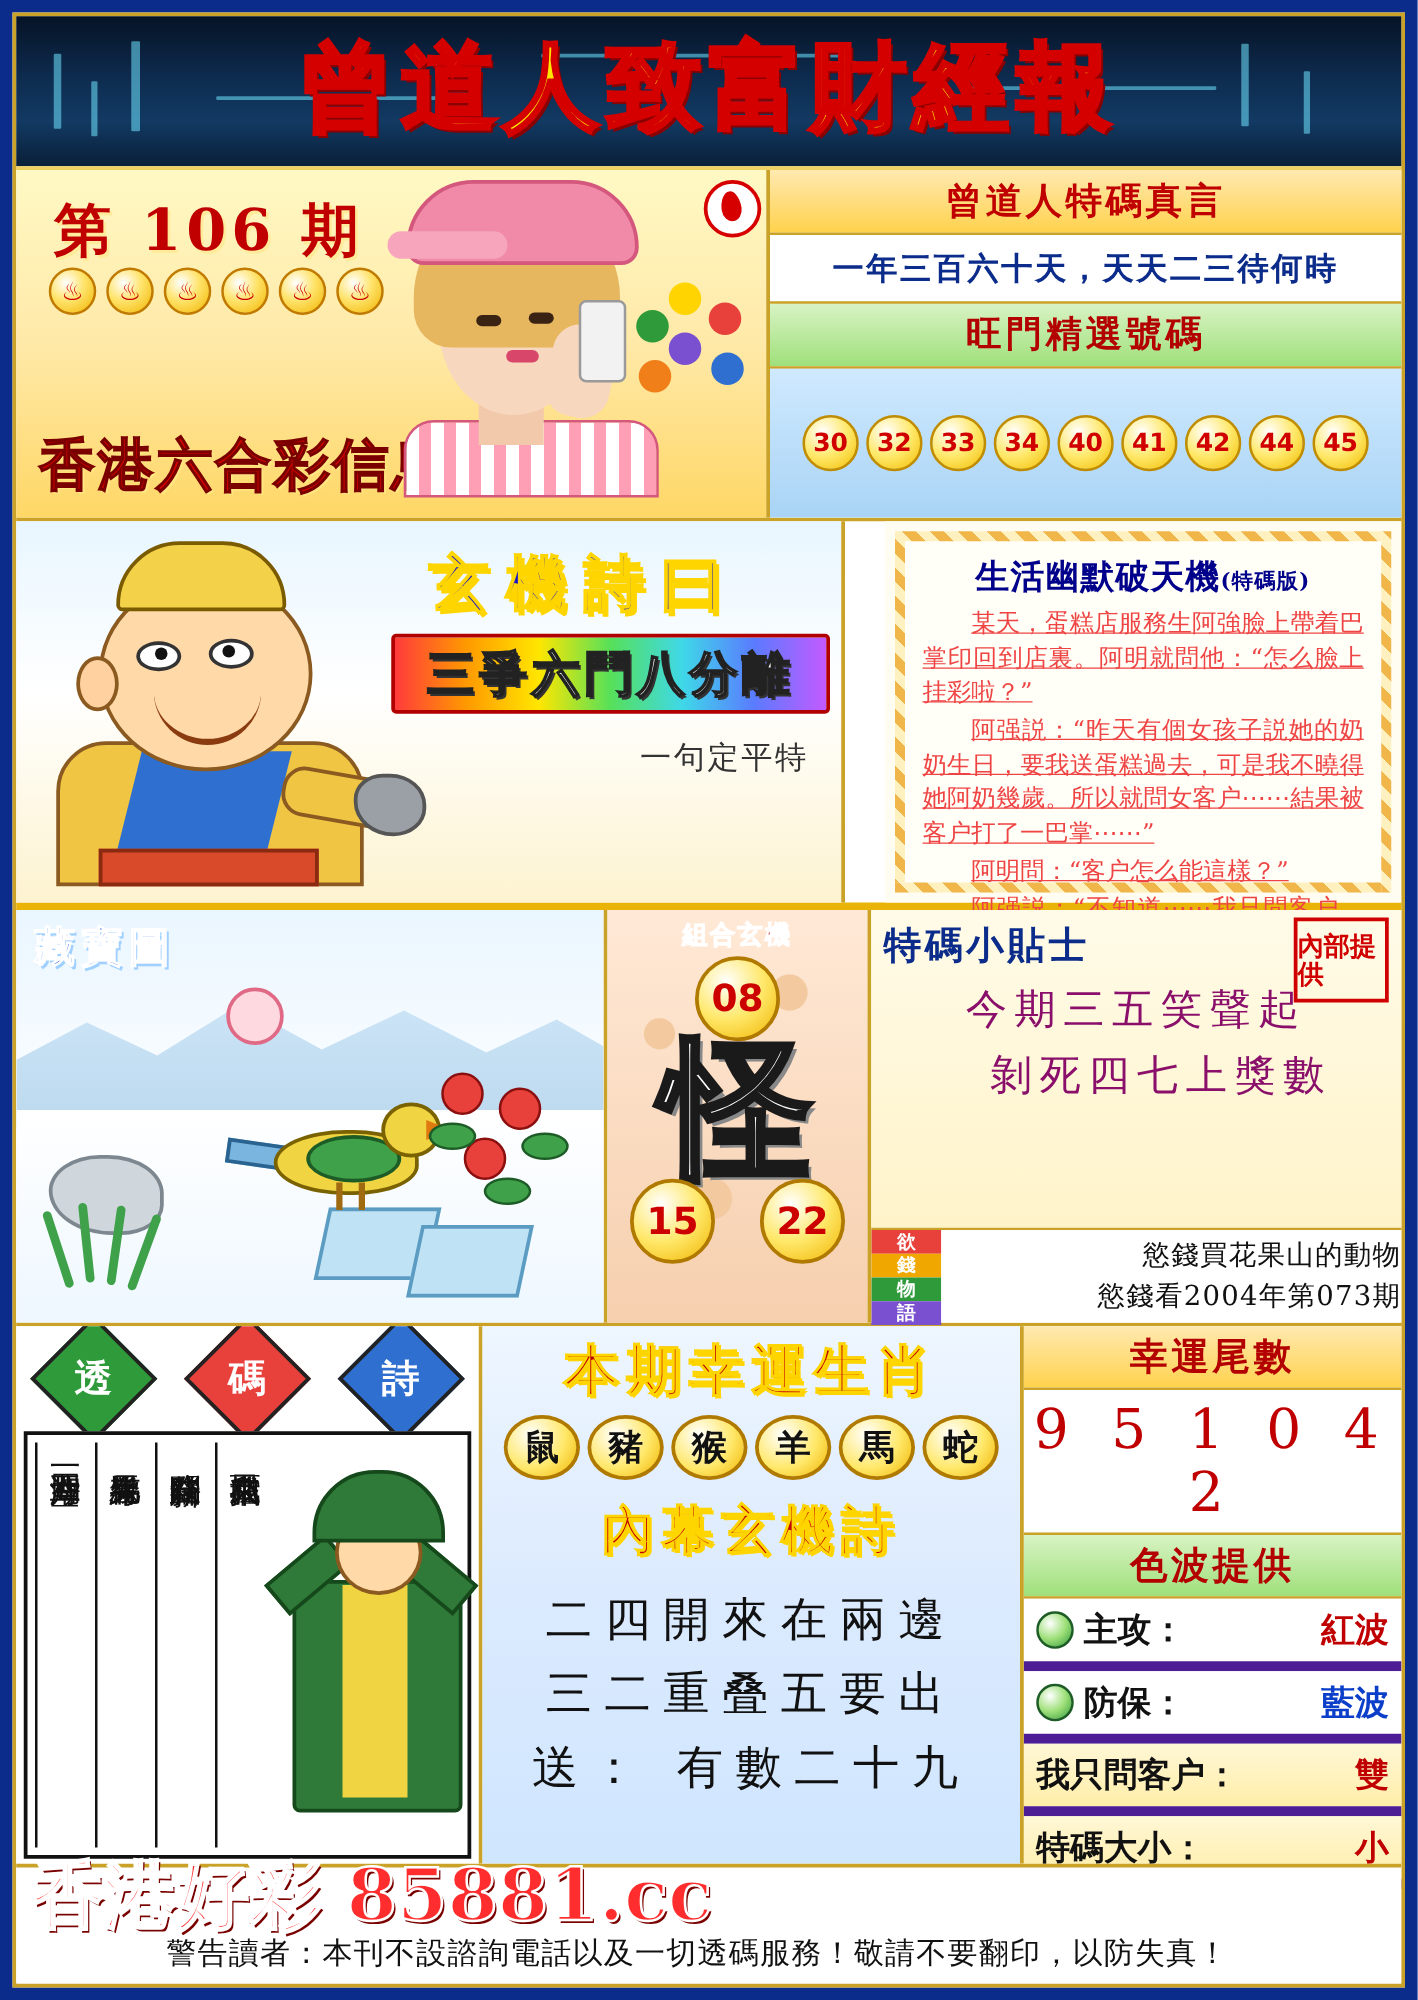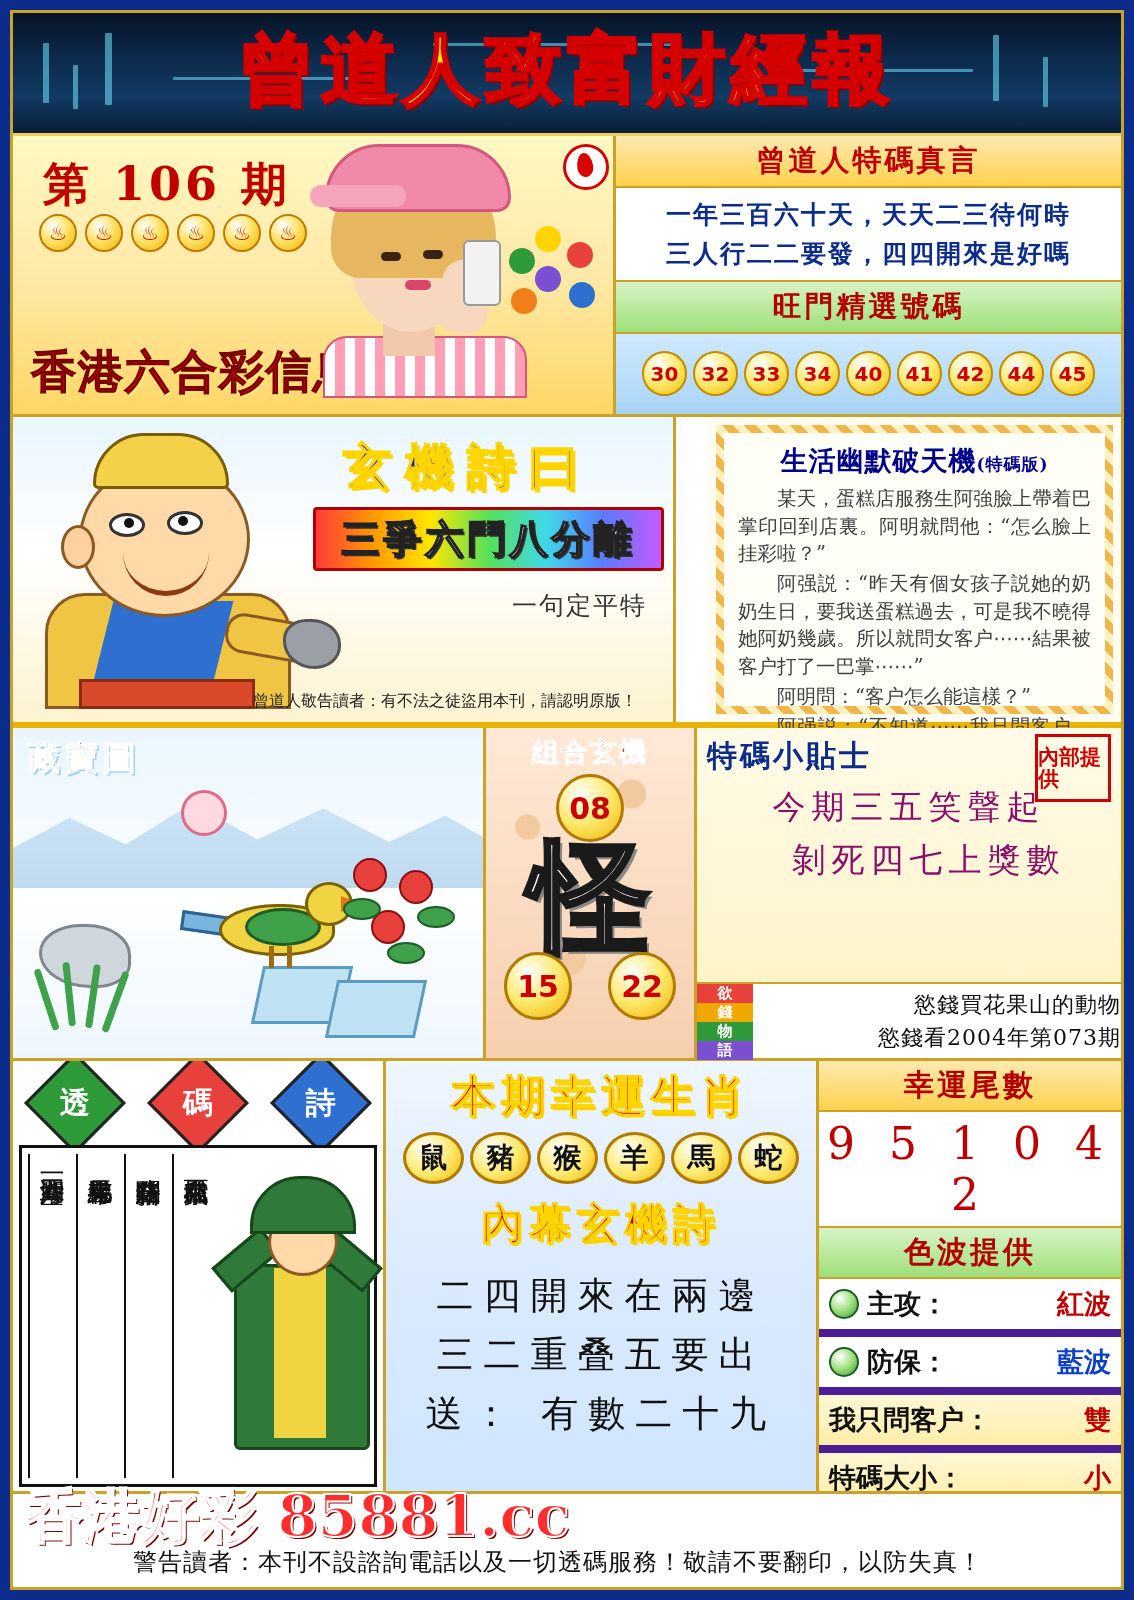--- a/index.html
+++ b/index.html
@@ -96,21 +96,21 @@
   .man .body{position:absolute;left:14px;top:160px;width:240px;height:110px;border-radius:40px 40px 0 0;background:#f0c544;border:3px solid #8a5a20;}
   .man .sash{position:absolute;left:70px;top:168px;width:120px;height:100px;background:#2f6fd0;transform:skewX(-14deg);}
   .man .belt{position:absolute;left:48px;top:246px;width:170px;height:24px;background:#d94a2a;border:3px solid #8a2a10;}
   .man .arm{position:absolute;right:-6px;top:186px;width:96px;height:34px;border-radius:18px;background:#f0c544;border:3px solid #8a5a20;transform:rotate(10deg);}
   .man .rock{position:absolute;right:-20px;top:186px;width:52px;height:44px;border-radius:40% 50% 45% 55%;background:#9aa0a6;border:3px solid #555;}
 
   .humor{flex:1;background:#fffdf2;padding:8px;box-sizing:border-box;}
   .humor-inner{height:100%;box-sizing:border-box;border:8px solid #f0b64a;border-image:repeating-linear-gradient(45deg,#f0b64a 0 8px,#fff0c0 8px 16px) 8;background:#fffef7;padding:10px 14px;position:relative;}
   .humor h3{margin:0 0 6px;text-align:center;font-size:27px;color:#00008b;font-family:"DejaVu Serif",serif;letter-spacing:1px;}
   .humor h3 small{font-size:17px;}
-  .humor p{margin:0 0 2px;font-size:19.5px;line-height:1.42;color:#404040;font-family:"DejaVu Serif",serif;text-align:justify;}
+  .humor p{margin:0 0 2px;font-size:19.5px;line-height:1.42;color:#ef4444;font-family:"DejaVu Serif",serif;text-align:justify;text-decoration:underline;}
   .humor p.ind{text-indent:2em;}
 
   
   .band3{display:flex;height:330px;border-bottom:3px solid #c9a227;}
   .treasure{position:relative;width:470px;border-right:3px solid #c9a227;background:linear-gradient(180deg,#eaf6ff,#ffffff 60%,#f3f9ff);overflow:hidden;}
   .tr-title{position:absolute;left:14px;top:8px;font-size:33px;font-weight:bold;color:#0b3ec9;
     font-family:"DejaVu Serif",serif;letter-spacing:5px;-webkit-text-stroke:1px #fff;text-shadow:2px 2px 0 #9fd0ff;}
   .mountain{position:absolute;left:0;top:54px;width:470px;height:120px;
     background:linear-gradient(180deg,#cfe6f7 0%,#bcd9ef 100%);
     clip-path:polygon(0 100%,0 55%,12% 30%,24% 52%,38% 18%,52% 48%,66% 22%,80% 50%,92% 28%,100% 46%,100% 100%);}
@@ -130,21 +130,21 @@
   .ice{position:absolute;width:84px;height:52px;background:#bfe3f5;border:3px solid #5c9cc2;transform:skewX(-12deg);}
   .grass{position:absolute;left:40px;top:232px;width:120px;height:70px;}
   .grass i{position:absolute;width:7px;height:64px;background:#3fa14a;border-radius:4px;transform-origin:bottom;}
 
   .combo{position:relative;width:208px;border-right:3px solid #c9a227;background:#f8e0c8;overflow:hidden;}
   .combo-bg{position:absolute;inset:0;background:
       radial-gradient(circle at 20% 30%,#f3c9a0 0 12px,transparent 13px),
       radial-gradient(circle at 70% 20%,#f3c9a0 0 14px,transparent 15px),
       radial-gradient(circle at 40% 70%,#f3c9a0 0 16px,transparent 17px),
       linear-gradient(180deg,#ffe9d6,#f6cfae);}
-  .combo-title{position:relative;text-align:center;margin-top:6px;font-size:27px;font-weight:bold;color:#d00000;
+  .combo-title{position:relative;text-align:center;margin-top:6px;font-size:20px;font-weight:bold;color:#d00000;
     font-family:Liberation Mono, monospace;letter-spacing:2px;-webkit-text-stroke:1px #fff;}
   .combo-ball{position:relative;margin:4px auto 0;width:62px;height:62px;border-radius:50%;
     background:radial-gradient(circle at 35% 28%,#fff,#ffe86a 50%,#f0b400);border:3px solid #b07a00;
     display:flex;align-items:center;justify-content:center;font-size:30px;font-weight:bold;color:#c00;}
   .combo-word{position:relative;text-align:center;font-size:120px;font-weight:bold;color:#ffffff;
     font-family:"DejaVu Serif",serif;line-height:1;margin-top:-6px;-webkit-text-stroke:4px #1a1a1a;text-shadow:4px 4px 0 #888;}
   .combo-bottom{position:relative;display:flex;justify-content:space-around;margin-top:-4px;}
 
   .tips{flex:1;display:flex;flex-direction:column;background:#ffffff;}
   .tips-main{flex:1;position:relative;background:linear-gradient(180deg,#fffbe8,#fff3c9);padding:8px 10px;box-sizing:border-box;}
@@ -259,21 +259,20 @@
         <span style="left:64px;top:56px;background:#2f6fd0"></span>
         <span style="left:6px;top:62px;background:#f07f1a"></span>
       </div>
       <div class="flame-badge"></div>
     </div>
 
     <div class="rightcol">
       <div class="rc-head">曾道人特碼真言</div>
       <div class="rc-verse">
         <div>一年三百六十天，天天二三待何時</div>
-        <div>三人行二二要發，四四開來是好嗎</div>
       </div>
       <div class="rc-head2">旺門精選號碼</div>
       <div class="rc-nums">
         <div class="num-ball">30</div>
         <div class="num-ball">32</div>
         <div class="num-ball">33</div>
         <div class="num-ball">34</div>
         <div class="num-ball">40</div>
         <div class="num-ball">41</div>
         <div class="num-ball">42</div>
@@ -300,21 +299,20 @@
         <div class="eyeR" style="left:136px;top:78px">
               <div class="pupil" style="left:8px;top:2px"></div>
             </div>
         <div class="smile"></div>
       </div>
       <div class="xj-title">玄機詩曰</div>
       <div class="xj-strip">
         <span>三爭六鬥八分離</span>
       </div>
       <div class="xj-sub">一句定平特</div>
-      <div class="xj-warn">曾道人敬告讀者：有不法之徒盜用本刊，請認明原版！</div>
     </div>
 
     <div class="humor">
       <div class="humor-inner">
         <h3>
           <span>生活幽默破天機</span><small>(特碼版)</small>
         </h3>
         <p class="ind">某天，蛋糕店服務生阿強臉上帶着巴掌印回到店裏。阿明就問他：“怎么臉上挂彩啦？”</p>
         <p class="ind">阿强説：“昨天有個女孩子説她的奶奶生日，要我送蛋糕過去，可是我不曉得她阿奶幾歲。所以就問女客户⋯⋯結果被客户打了一巴掌⋯⋯”</p>
         <p class="ind">阿明問：“客户怎么能這樣？”</p>

